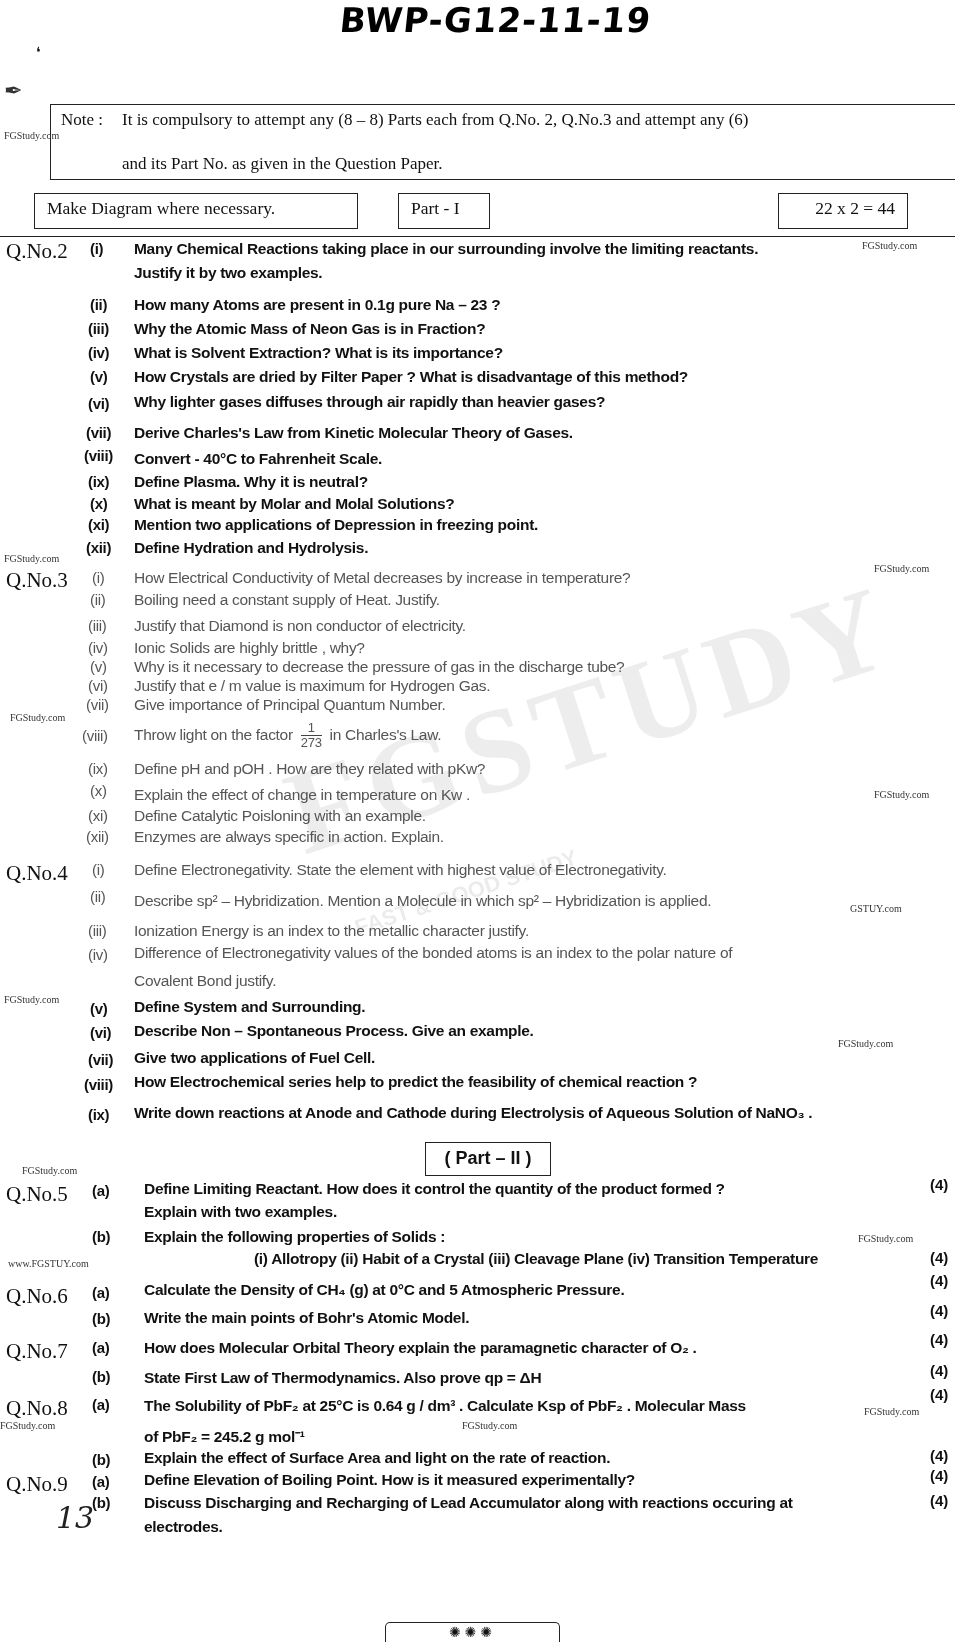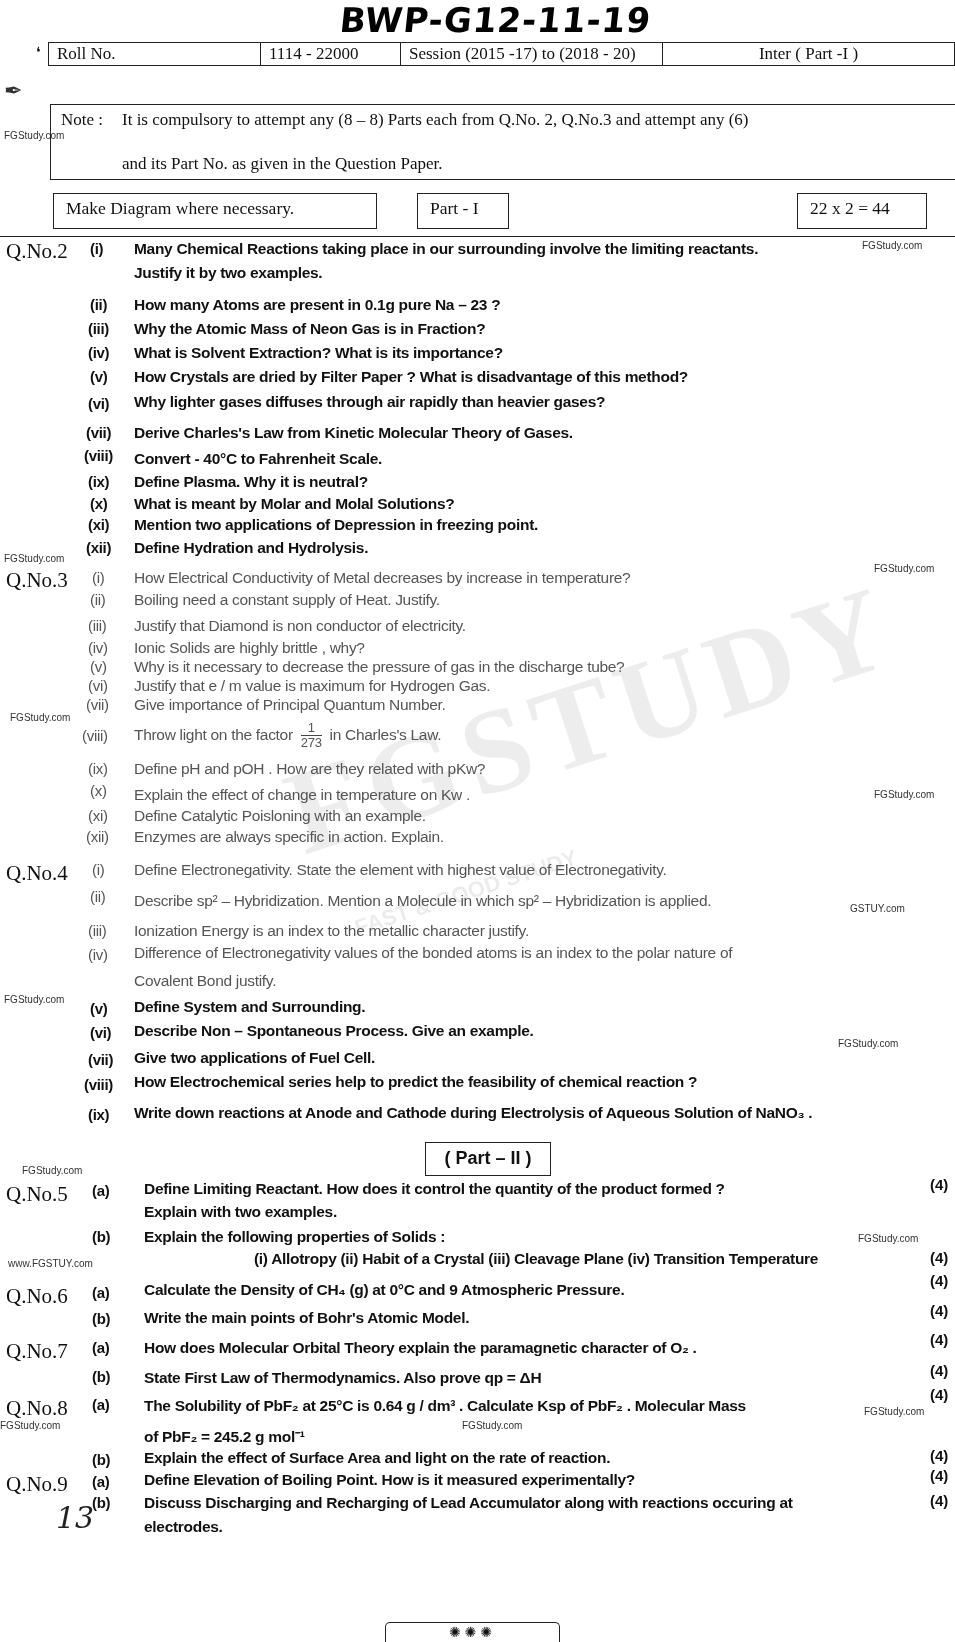--- a/index.html
+++ b/index.html
@@ -23,23 +23,23 @@
   .bullet-mark { position: absolute; left: 36px; top: 44px; font-size: 14px; }
 
   .note-box {
     position: absolute; left: 50px; top: 104px; width: 941px; height: 76px;
     border: 1.5px solid #222; font-family: "Liberation Serif", serif; font-size: 17px; line-height: 22px;
     padding: 4px 10px 0 10px;
   }
   .note-box .note-label { position: absolute; left: 10px; top: 4px; }
   .note-box .note-line { position: absolute; left: 71px; white-space: nowrap; }
 
-  .wm { position: absolute; font-family: Liberation Sans, sans-serif; font-size: 10px; color: #333; white-space: nowrap; }
-
-  .box { position: absolute; border: 1.5px solid #222; font-family: "Liberation Serif", serif; font-size: 17.5px; padding: 4px 12px; white-space: nowrap; margin-left: 19px; }
+  .wm { position: absolute; font-family: Liberation Serif, serif; font-size: 10px; color: #333; white-space: nowrap; }
+
+  .box { position: absolute; border: 1.5px solid #222; font-family: "Liberation Serif", serif; font-size: 17.5px; padding: 4px 12px; white-space: nowrap; }
 
   .rule { position: absolute; left: 0; width: 955px; border-top: 1.5px solid #222; }
 
   .qno { position: absolute; font-family: "Liberation Serif", serif; font-size: 21px; white-space: nowrap; }
   .pno { position: absolute; font-family: "Liberation Sans", sans-serif; font-size: 15px; white-space: nowrap; font-weight: bold; letter-spacing: -0.3px; }
   .qtext { position: absolute; font-family: "Liberation Sans", sans-serif; font-size: 15.5px; white-space: nowrap; font-weight: bold; letter-spacing: -0.3px; color: #111; }
   .qtext.grey, .pno.grey { color: #555; font-weight: normal; }
   .marks { position: absolute; left: 930px; font-family: "Liberation Sans", sans-serif; font-size: 15px; font-weight: bold; }
 
   .watermark-big {
@@ -69,39 +69,33 @@
 </style>
 </head>
 <body>
 
 <div class="handwritten">BWP-G12-11-19</div>
 <div class="bullet-mark">❛</div>
 <div class="quill">✒</div>
 
 <table class="header-table">
   <tbody>
-      <tr>
-    <td style="width:212px">Roll No.</td>
-    <td style="width:140px">1114 - 22000</td>
-    <td style="width:262px">Session (2015 -17) to (2018 - 20)</td>
-    <td class="center">Inter ( Part -I )</td>
-  </tr>
 </tbody>
   </table>
 
 <div class="note-box">
   <span class="note-label">Note :</span>
   <span class="note-line" style="top:4px">It is compulsory to attempt any (8 – 8) Parts each from Q.No. 2, Q.No.3 and attempt any (6)</span>
   <span class="note-line" style="top:48px">and  its  Part  No.  as given  in  the  Question  Paper.</span>
 </div>
 <div class="wm" style="left:4px;top:130px">FGStudy.com</div>
 
 <div class="box" style="left:34px;top:193px;width:324px;height:36px">Make Diagram where necessary.</div>
 <div class="box" style="left:398px;top:193px;width:92px;height:36px">Part - I</div>
-<div class="box" style="left:778px;top:193px;width:130px;height:36px;text-align:left">22 x 2 = 44</div>
+<div class="box" style="left:778px;top:193px;width:130px;height:36px;text-align:right">22 x 2 = 44</div>
 <div class="rule" style="top:236px"></div>
 
 <div class="watermark-big">FGSTUDY</div>
 <div class="watermark-sub">FAST &amp; GOOD STUDY</div>
 
 <div class="qno" style="left:6px;top:239px">Q.No.2</div>
 <div class="pno" style="left:90px;top:240px">(i)</div>
 <div class="qtext" style="left:134px;top:240px">Many Chemical Reactions taking place in our surrounding involve the limiting reactants.</div>
 <div class="wm" style="left:862px;top:240px">FGStudy.com</div>
 <div class="qtext" style="left:134px;top:264px">Justify it by two examples.</div>
@@ -197,21 +191,21 @@
 <div class="qtext" style="left:144px;top:1203px">Explain with two examples.</div>
 <div class="pno" style="left:92px;top:1228px">(b)</div>
 <div class="qtext" style="left:144px;top:1228px">Explain the following properties of Solids :</div>
 <div class="wm" style="left:858px;top:1233px">FGStudy.com</div>
 <div class="qtext" style="left:254px;top:1250px">(i) Allotropy (ii) Habit  of a Crystal (iii) Cleavage Plane (iv) Transition Temperature</div>
 <div class="marks" style="top:1249px">(4)</div>
 <div class="wm" style="left:8px;top:1258px">www.FGSTUY.com</div>
 
 <div class="qno" style="left:6px;top:1284px">Q.No.6</div>
 <div class="pno" style="left:92px;top:1284px">(a)</div>
-<div class="qtext" style="left:144px;top:1281px">Calculate the Density of CH₄ (g) at 0°C  and 9 Atmospheric Pressure.</div>
+<div class="qtext" style="left:144px;top:1281px">Calculate the Density of CH₄ (g) at 0°C  and 5 Atmospheric Pressure.</div>
 <div class="marks" style="top:1272px">(4)</div>
 <div class="pno" style="left:92px;top:1310px">(b)</div>
 <div class="qtext" style="left:144px;top:1309px">Write the main points of Bohr's Atomic Model.</div>
 <div class="marks" style="top:1302px">(4)</div>
 
 <div class="qno" style="left:6px;top:1339px">Q.No.7</div>
 <div class="pno" style="left:92px;top:1339px">(a)</div>
 <div class="qtext" style="left:144px;top:1339px">How does Molecular Orbital Theory explain the paramagnetic character of O₂ .</div>
 <div class="marks" style="top:1331px">(4)</div>
 <div class="pno" style="left:92px;top:1368px">(b)</div>

